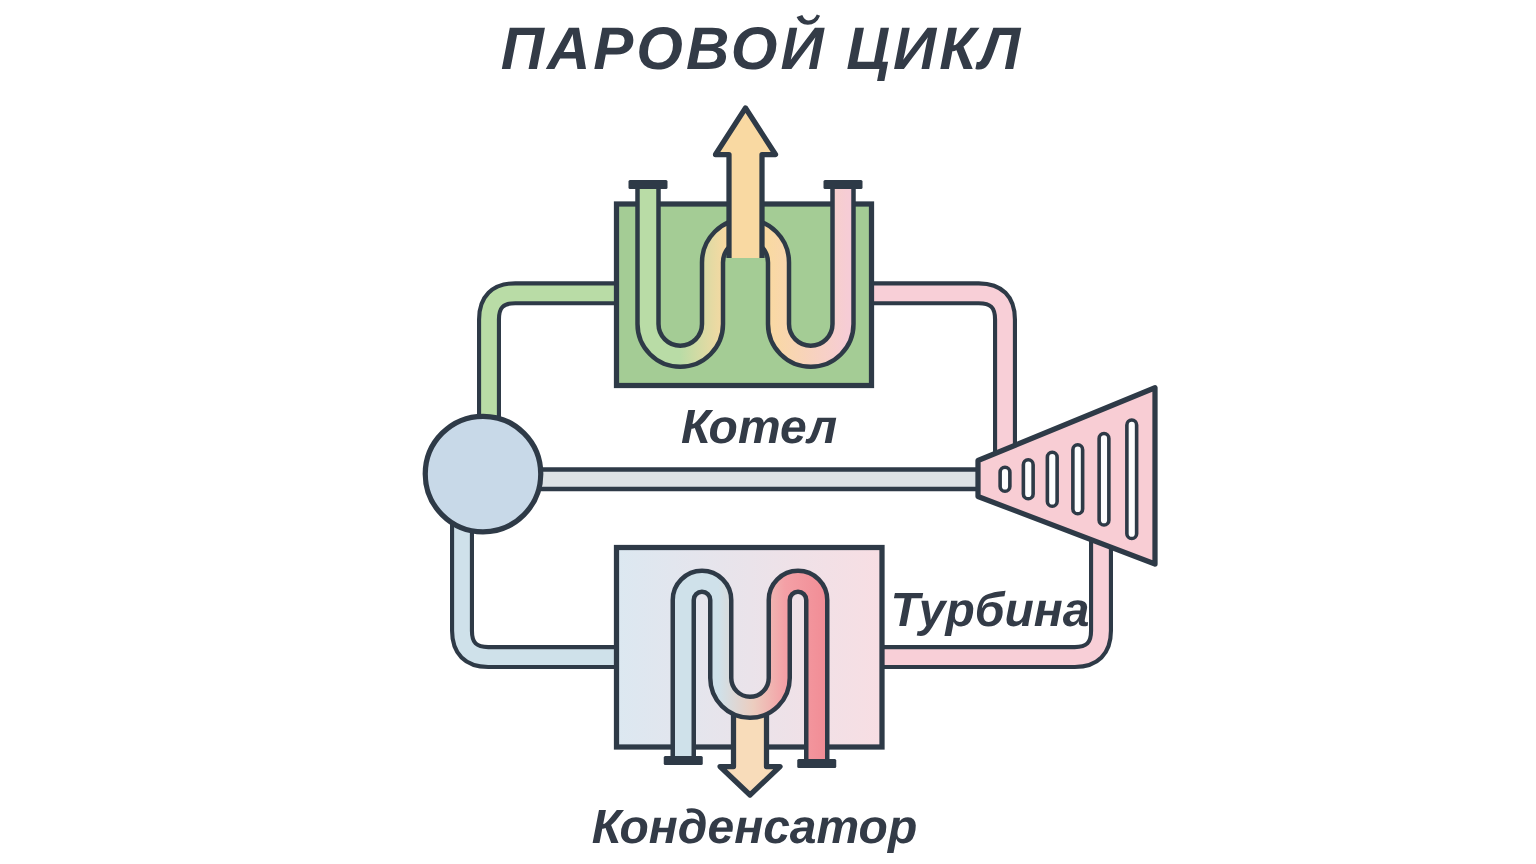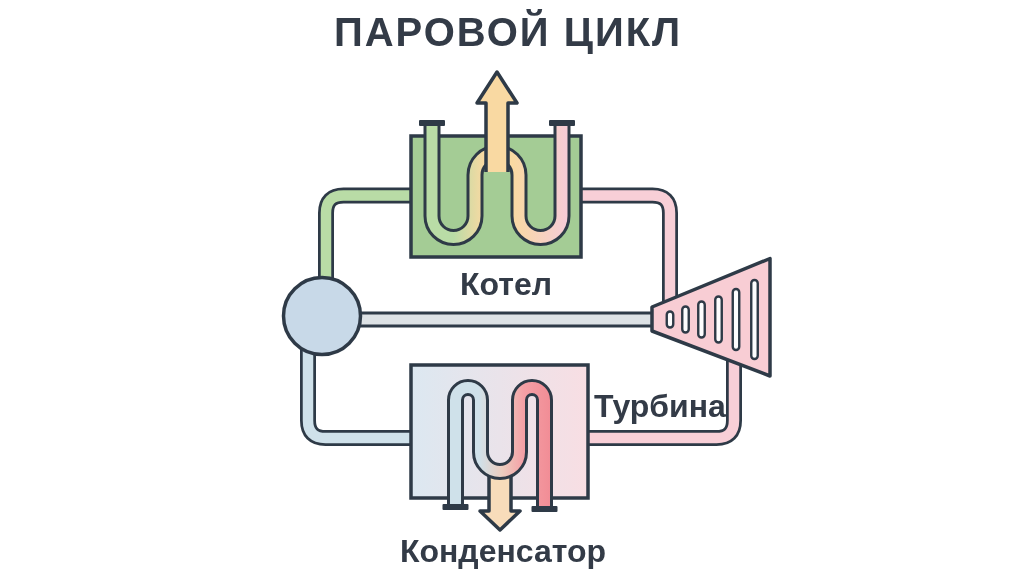--- a/index.html
+++ b/index.html
@@ -2,20 +2,21 @@
 <html><head>
 <meta charset="utf-8">
 <style>
   html,body{margin:0;padding:0;background:#ffffff;}
   .stage{
     position:relative;
     width:1024px;height:576px;
     background:#ffffff;
     overflow:hidden;
     font-family:"Liberation Sans", sans-serif;
+    font-style:italic;
   }
   svg{display:block;}
   .po{fill:none;stroke:#2e3a47;stroke-width:16;}
   .pi{fill:none;stroke-width:10.5;}
   .coil-o{fill:none;stroke:#2e3a47;stroke-width:17;}
   .coil-i{fill:none;stroke-width:11;}
   .box{stroke:#2e3a47;stroke-width:3.5;}
   .arrow{stroke:#2e3a47;stroke-width:3.5;stroke-linejoin:round;}
   .cap{fill:#2e3a47;}
   .slot{stroke:#2e3a47;stroke-width:2.4;}

